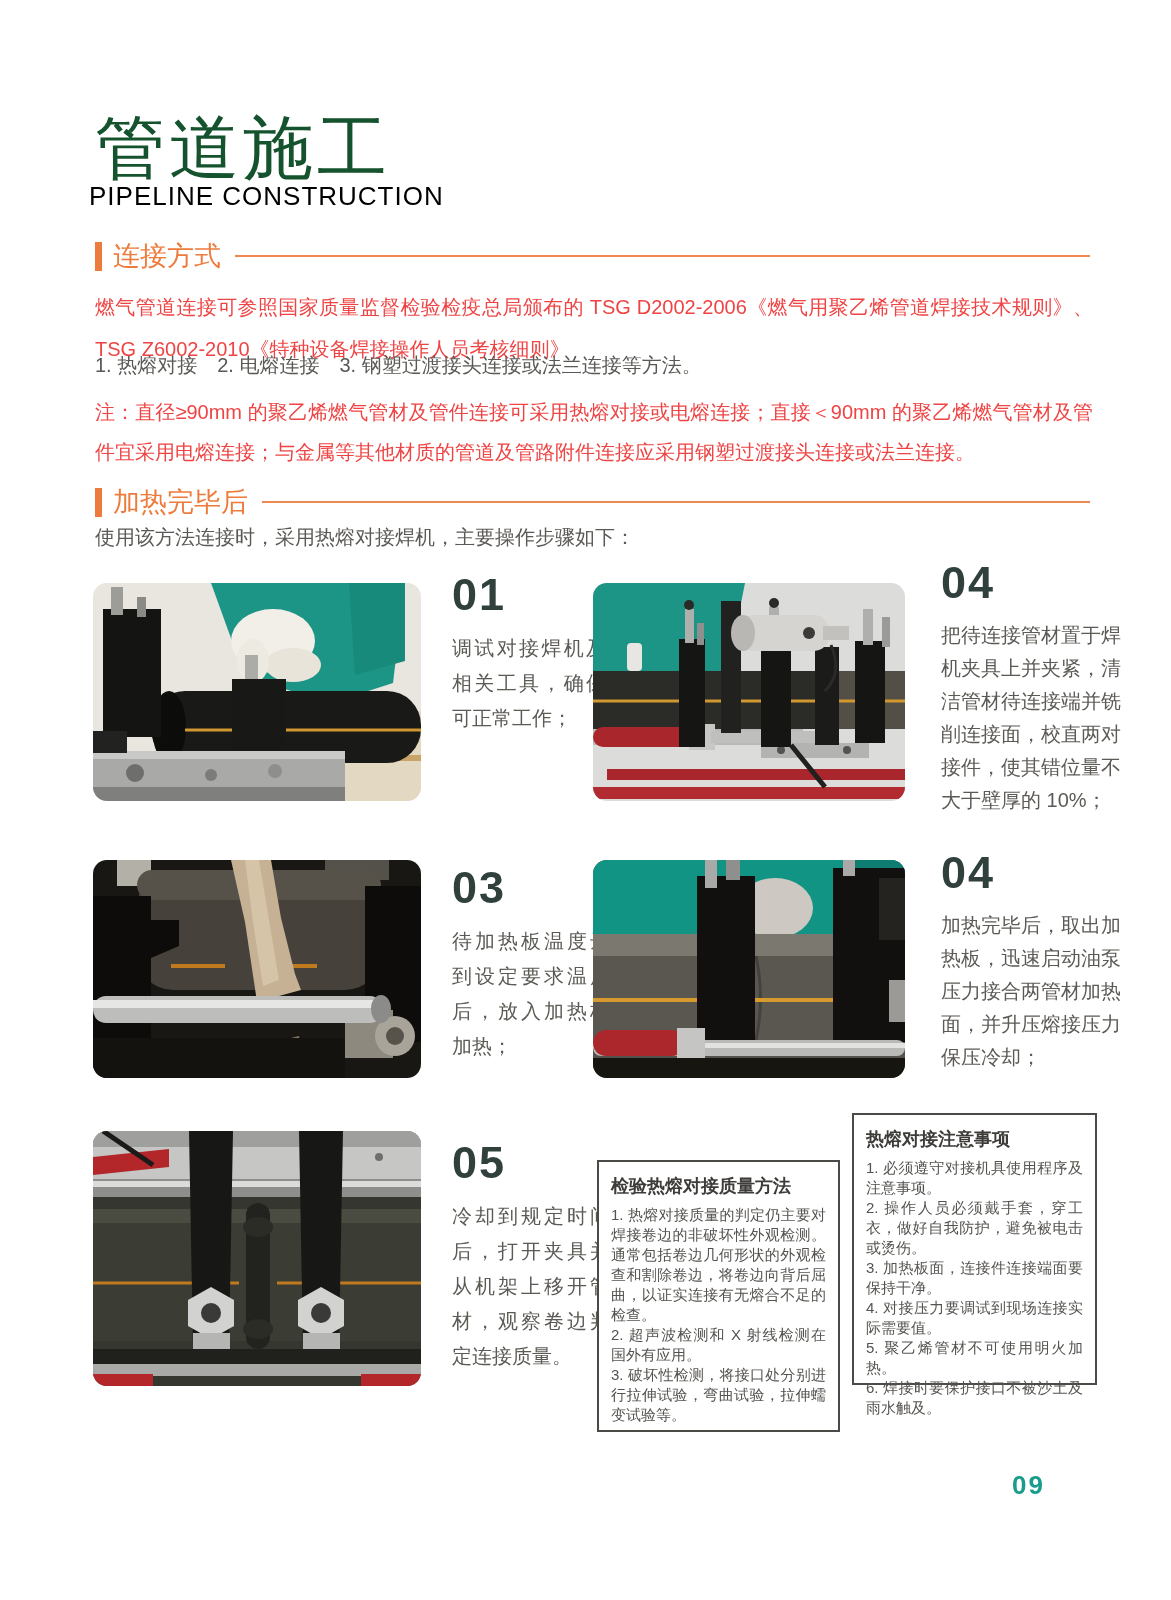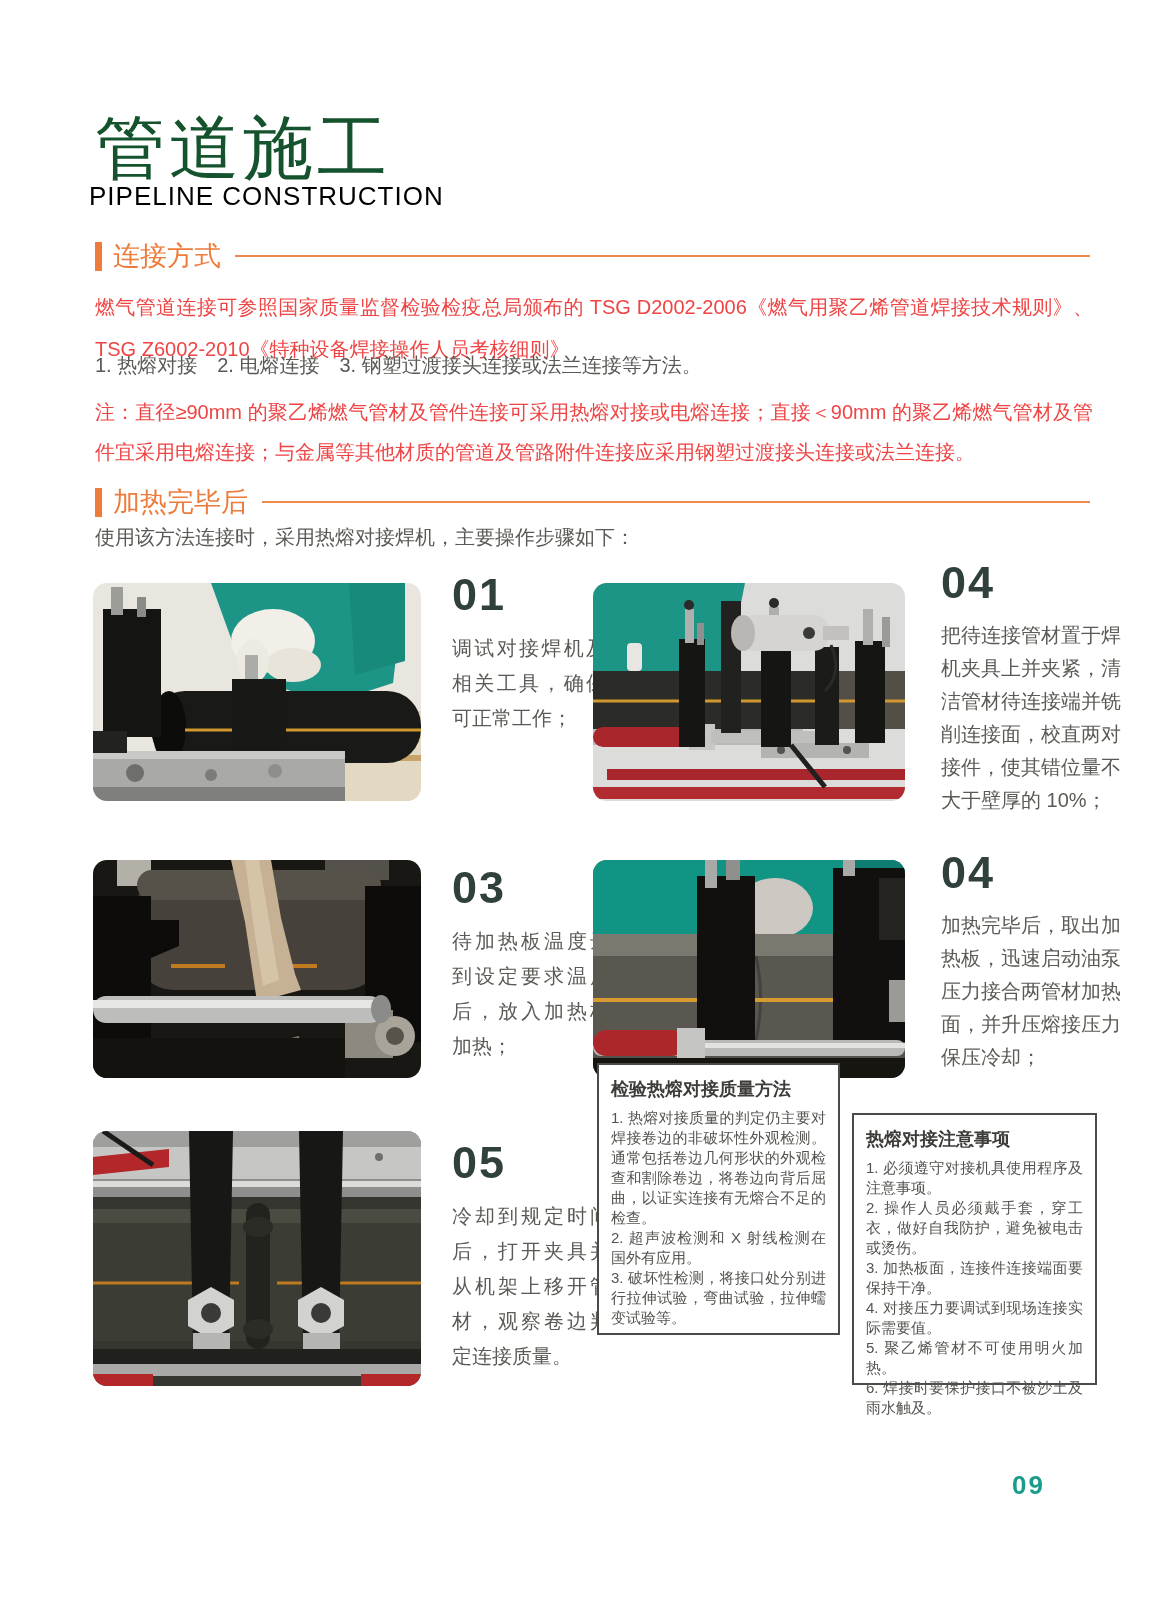--- a/index.html
+++ b/index.html
@@ -256,21 +256,21 @@
       <rect x="0" y="243" width="60" height="12" fill="#B3272B"></rect>
       <rect x="268" y="243" width="60" height="12" fill="#B3272B"></rect>
     </svg>
   </div>
 
   <div class="step" style="left:432px;top:1140px;width:158px;">
     <div class="step-num">05</div>
     <div class="step-text">冷却到规定时间后，打开夹具并从机架上移开管材，观察卷边判定连接质量。</div>
   </div>
 
-  <div class="info-box" style="left:597px;top:1063px;width:243px;height:272px;">
+  <div class="info-box" style="left:597px;top:1160px;width:243px;height:272px;">
     <p class="box-title">检验热熔对接质量方法</p>
     <p class="box-item">1. 热熔对接质量的判定仍主要对焊接卷边的非破坏性外观检测。通常包括卷边几何形状的外观检查和割除卷边，将卷边向背后屈曲，以证实连接有无熔合不足的检查。</p>
     <p class="box-item">2. 超声波检测和 X 射线检测在国外有应用。</p>
     <p class="box-item">3. 破坏性检测，将接口处分别进行拉伸试验，弯曲试验，拉伸蠕变试验等。</p>
   </div>
 
   <div class="info-box" style="left:852px;top:1113px;width:245px;height:272px;">
     <p class="box-title">热熔对接注意事项</p>
     <p class="box-item">1. 必须遵守对接机具使用程序及注意事项。</p>
     <p class="box-item">2. 操作人员必须戴手套，穿工衣，做好自我防护，避免被电击或烫伤。</p>

